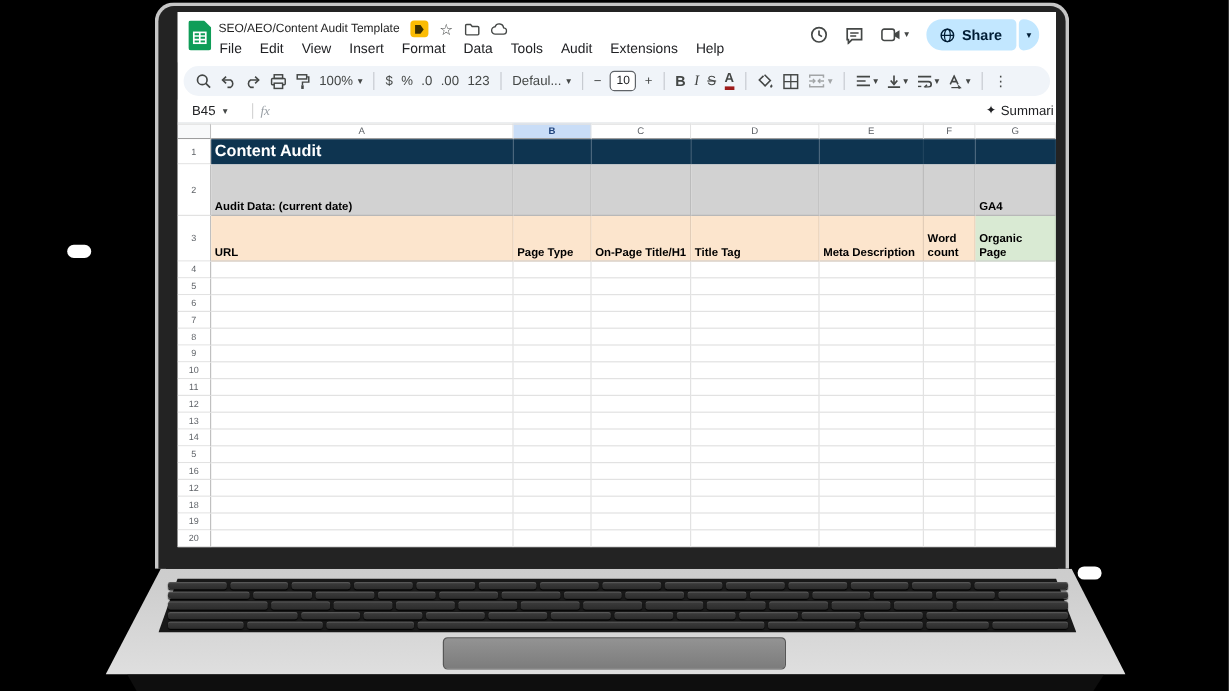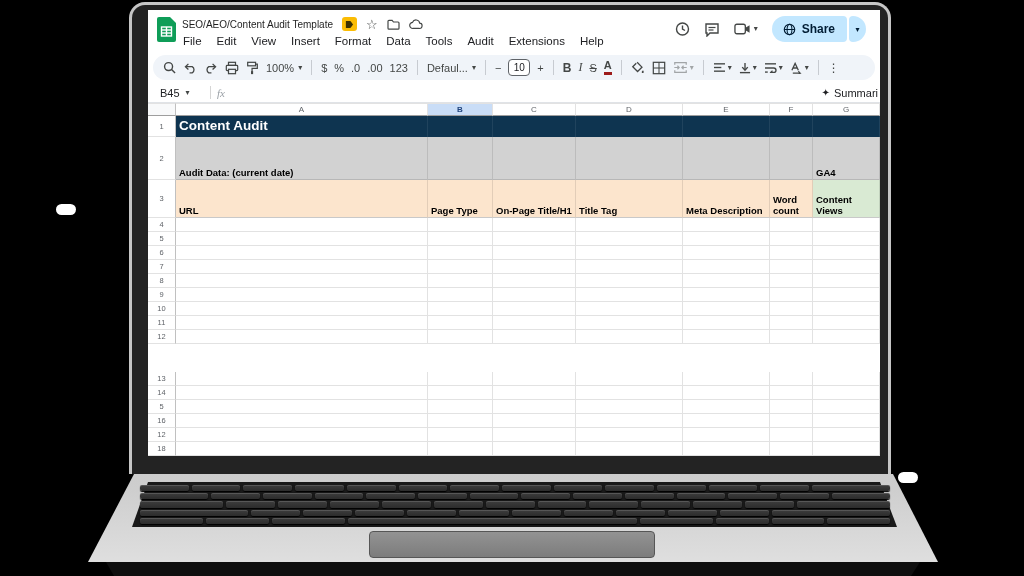--- a/index.html
+++ b/index.html
@@ -480,21 +480,21 @@
           <div class="g-cell c-head" style="width: 107px;">
             <span>Title Tag</span>
           </div>
           <div class="g-cell c-head" style="width: 87px;">
             <span>Meta Description</span>
           </div>
           <div class="g-cell c-head" style="width: 43px;">
             <span>Word count</span>
           </div>
           <div class="g-cell c-green" style="width: 67px;">
-            <span>Content Views</span>
+            <span>Organic Page</span>
           </div>
         </div>
         <div class="g-row" style="height: 14px;">
           <div class="g-num">4</div>
           <div class="g-cell" style="width: 252px;"></div>
           <div class="g-cell" style="width: 65px;"></div>
           <div class="g-cell" style="width: 83px;"></div>
           <div class="g-cell" style="width: 107px;"></div>
           <div class="g-cell" style="width: 87px;"></div>
           <div class="g-cell" style="width: 43px;"></div>
@@ -573,21 +573,21 @@
         <div class="g-row" style="height: 14px;">
           <div class="g-num">12</div>
           <div class="g-cell" style="width: 252px;"></div>
           <div class="g-cell" style="width: 65px;"></div>
           <div class="g-cell" style="width: 83px;"></div>
           <div class="g-cell" style="width: 107px;"></div>
           <div class="g-cell" style="width: 87px;"></div>
           <div class="g-cell" style="width: 43px;"></div>
           <div class="g-cell" style="width: 67px;"></div>
         </div>
-        <div class="g-row" style="height: 14px; margin-top: 28px;">
+        <div class="g-row" style="height: 14px;">
           <div class="g-num">13</div>
           <div class="g-cell" style="width: 252px;"></div>
           <div class="g-cell" style="width: 65px;"></div>
           <div class="g-cell" style="width: 83px;"></div>
           <div class="g-cell" style="width: 107px;"></div>
           <div class="g-cell" style="width: 87px;"></div>
           <div class="g-cell" style="width: 43px;"></div>
           <div class="g-cell" style="width: 67px;"></div>
         </div>
         <div class="g-row" style="height: 14px;">

